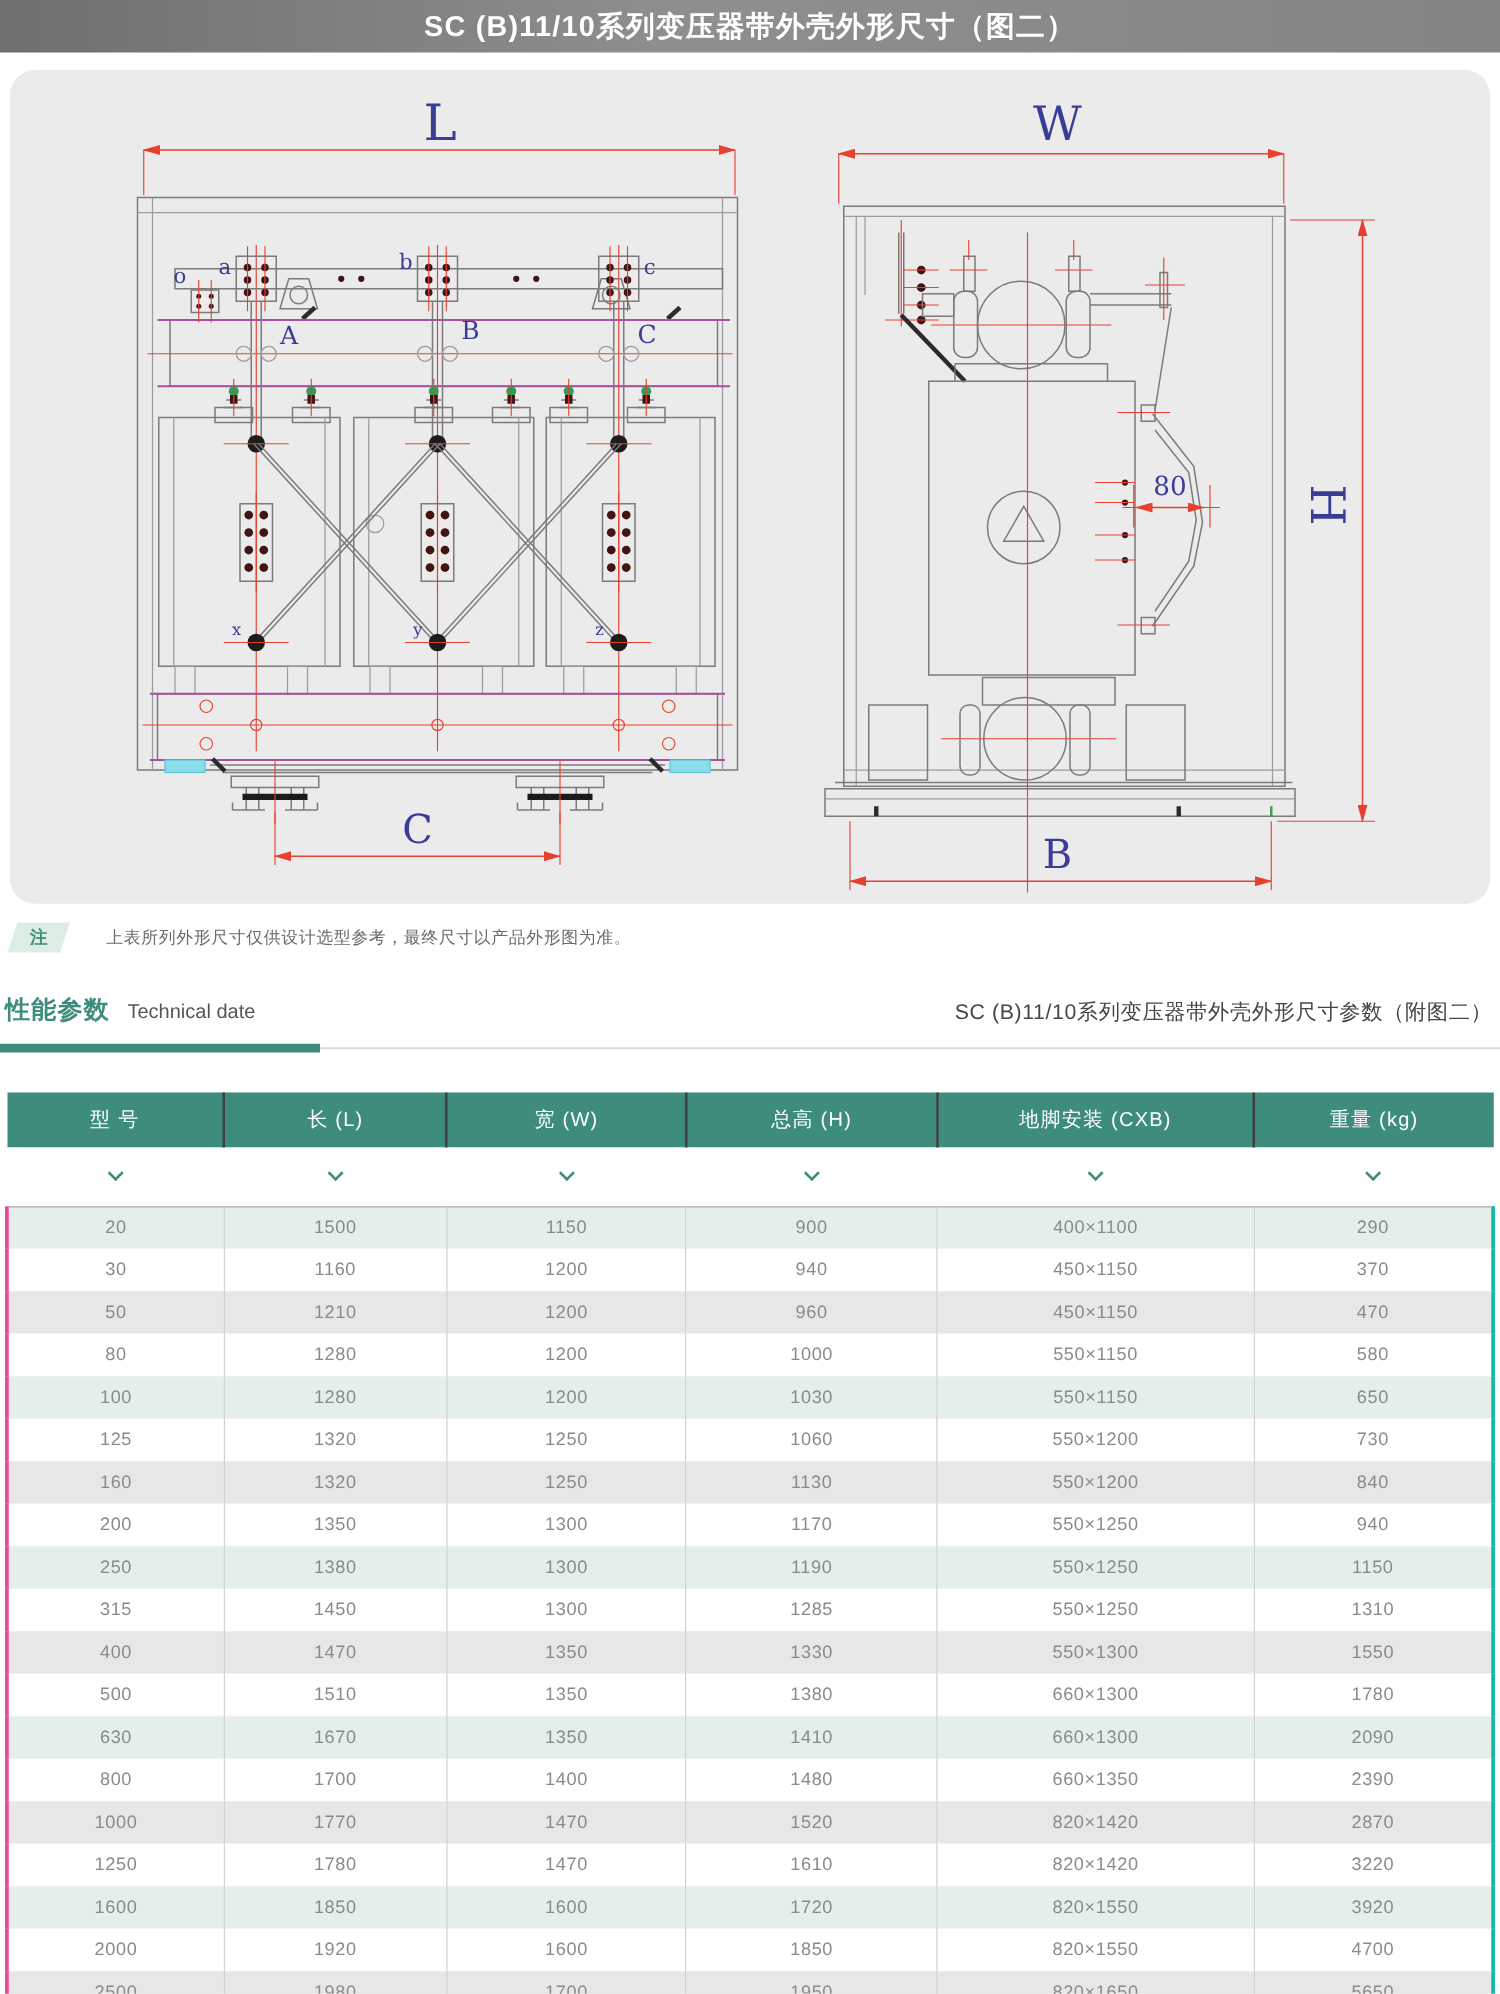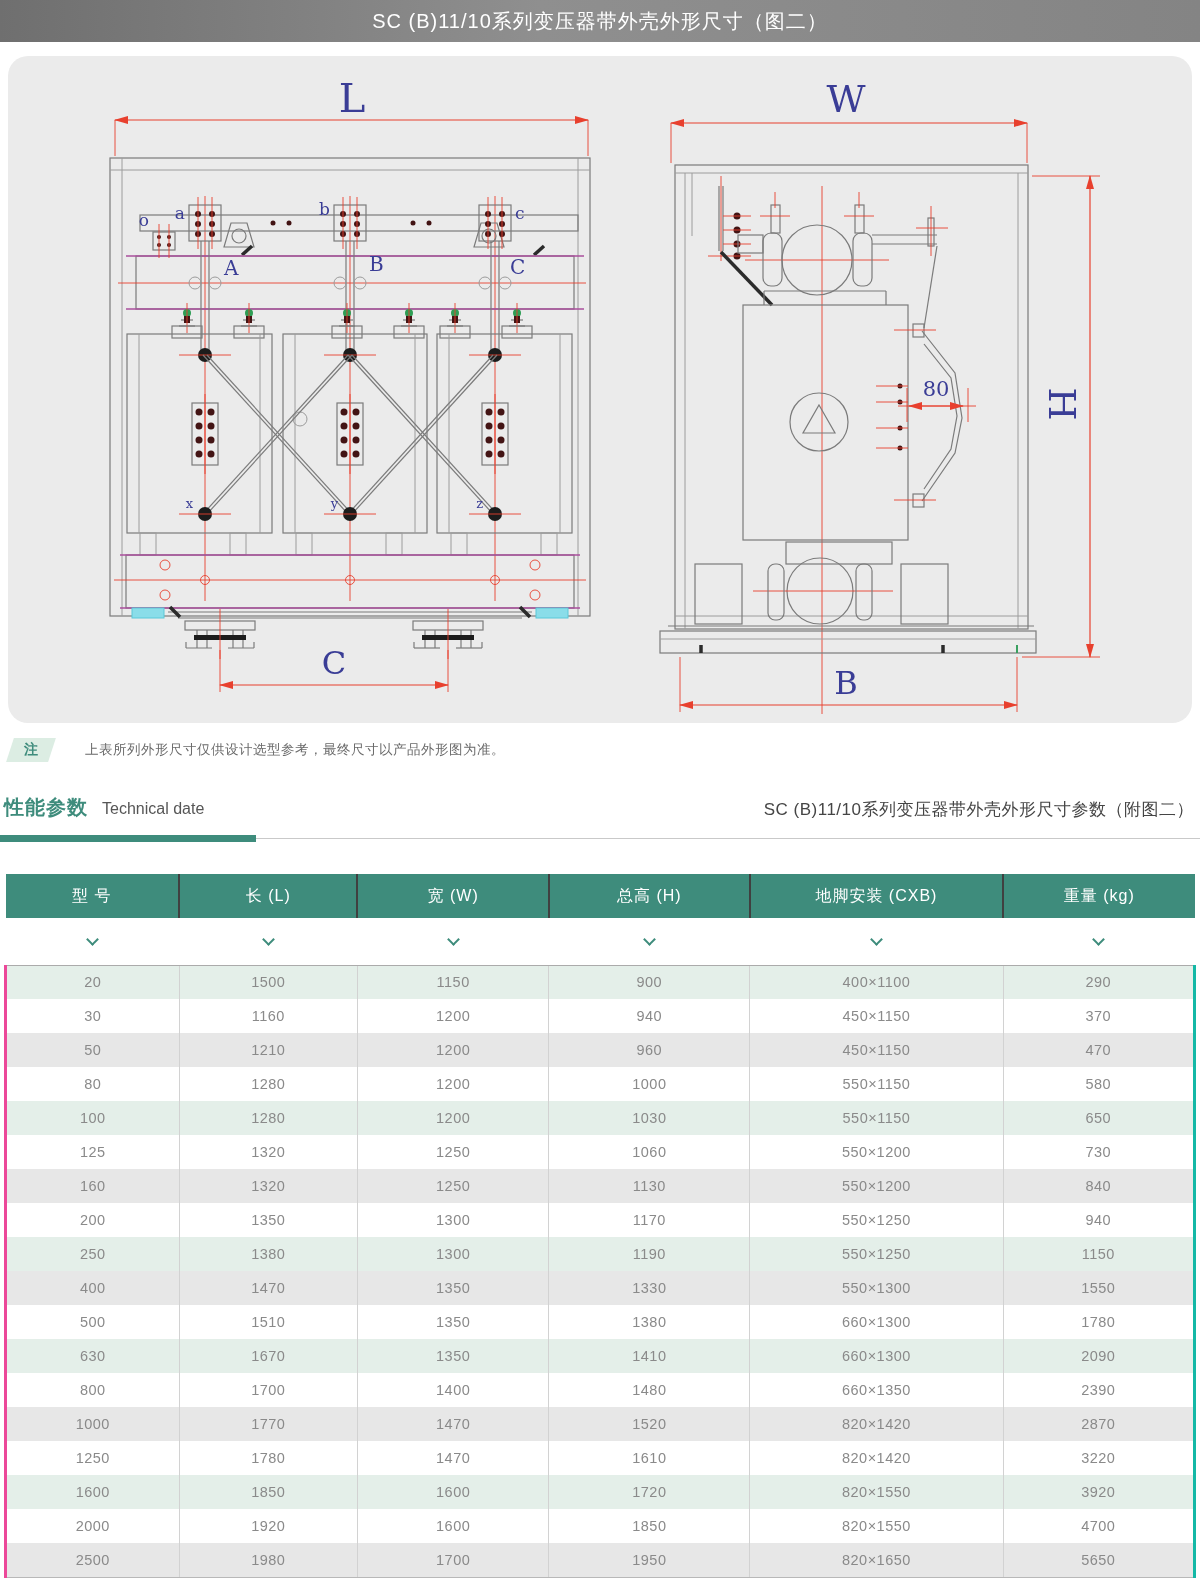--- a/index.html
+++ b/index.html
@@ -9,21 +9,21 @@
     --dim-red:#e8402e;
     --label-navy:#3a3d96;
     --titlebar-gray:#828282;
   }
   *{box-sizing:border-box;margin:0;padding:0}
   html,body{width:1200px;background:#fff;font-family:"Liberation Sans","DejaVu Sans",sans-serif}
   body{height:1595px;overflow:hidden}
 
   .titlebar{height:42px;background:linear-gradient(90deg,#6f6f6f,#8f8f8f 45%,#848484);
     display:flex;align-items:center;justify-content:center}
-  .titlebar h1{color:#fff;font-size:20px;font-weight:400;letter-spacing:1px}
+  .titlebar h1{color:#fff;font-size:23px;font-weight:700;letter-spacing:1px}
 
   .panel{margin:14px 8px 0;height:667px;background:#ebebeb;border-radius:20px;overflow:hidden}
   .panel svg{display:block}
 
   .note-row{margin-top:14px;padding-left:10px;display:flex;align-items:center;height:26px}
   .note-badge{display:inline-block;background:#dcede3;color:var(--accent-green);
     font-size:14px;font-weight:bold;padding:3px 14px;transform:skewX(-18deg)}
   .note-badge span{display:inline-block;transform:skewX(18deg)}
   .note-text{margin-left:33px;font-size:13.5px;color:#6a6a6a;letter-spacing:.5px}
 
@@ -492,20 +492,28 @@
         <td>940</td>
       </tr>
       <tr class="r-green">
         <td>250</td>
         <td>1380</td>
         <td>1300</td>
         <td>1190</td>
         <td>550×1250</td>
         <td>1150</td>
       </tr>
+      <tr class="r-white">
+        <td>315</td>
+        <td>1450</td>
+        <td>1300</td>
+        <td>1285</td>
+        <td>550×1250</td>
+        <td>1310</td>
+      </tr>
       <tr class="r-gray">
         <td>400</td>
         <td>1470</td>
         <td>1350</td>
         <td>1330</td>
         <td>550×1300</td>
         <td>1550</td>
       </tr>
       <tr class="r-white">
         <td>500</td>

